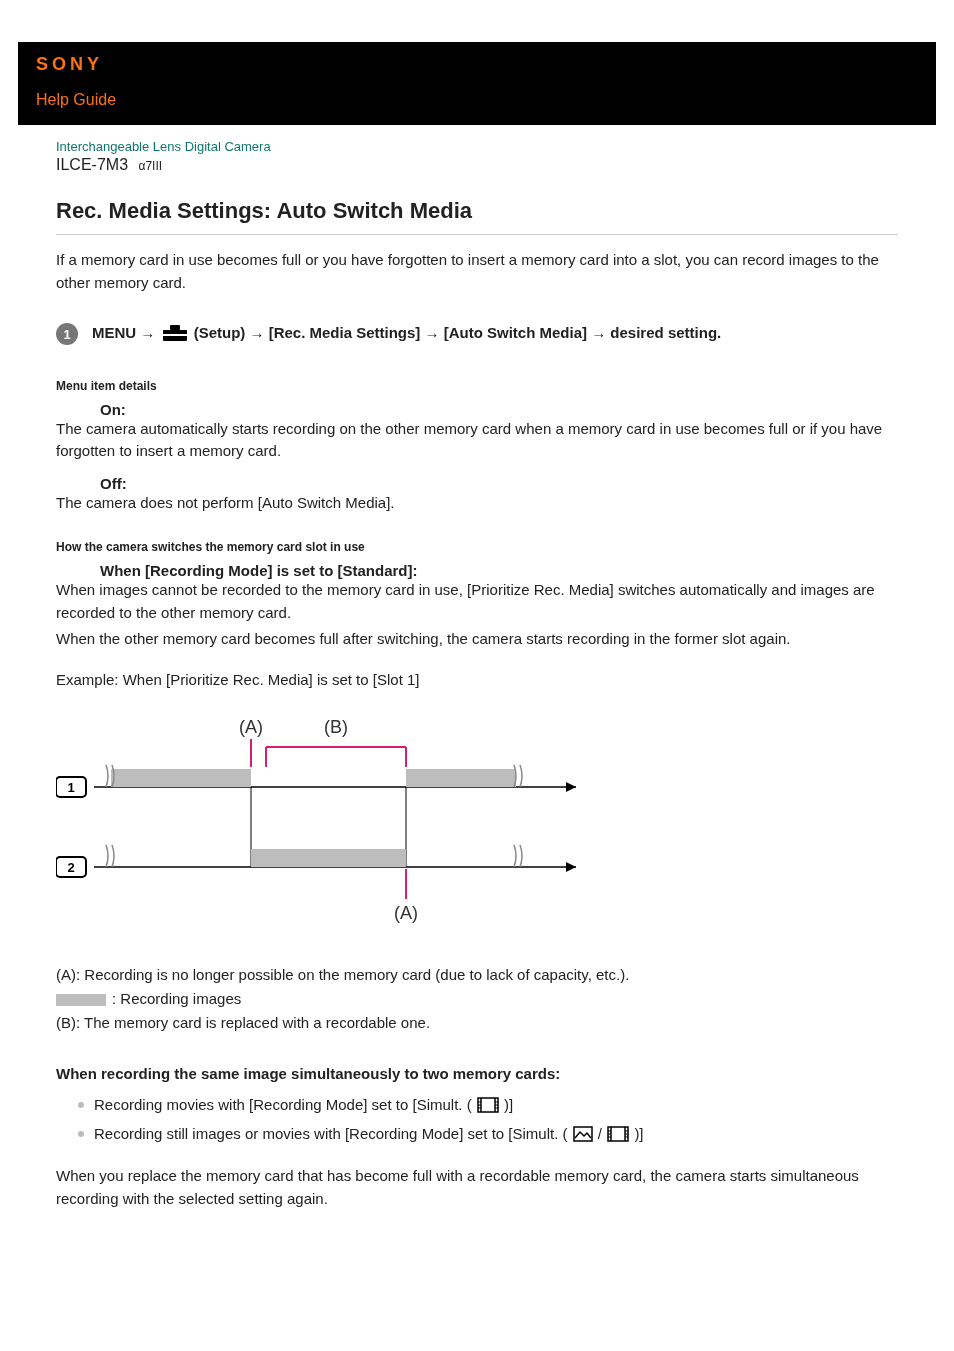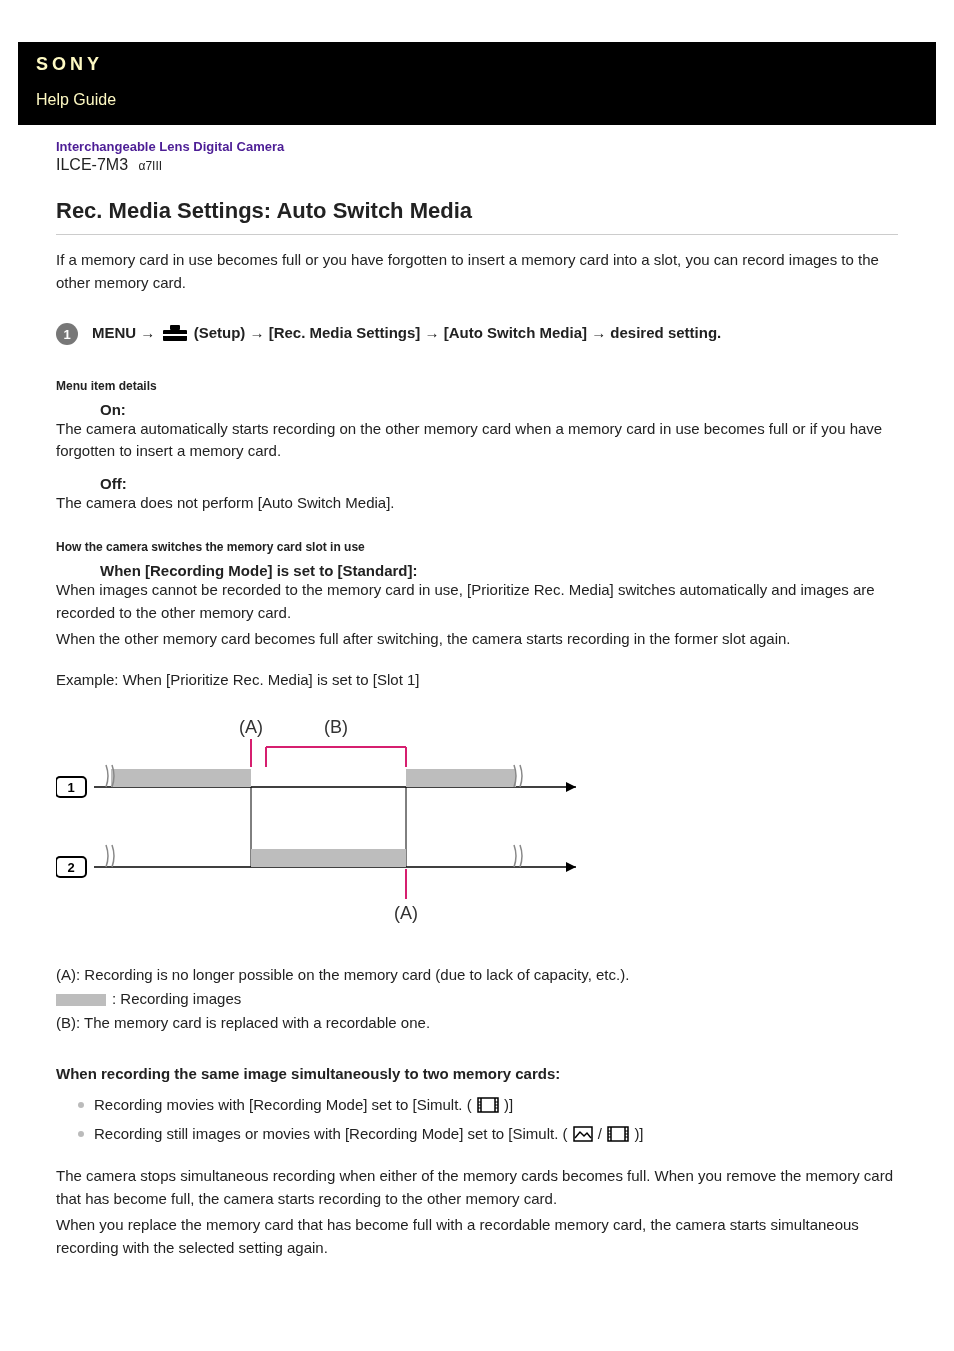--- a/index.html
+++ b/index.html
@@ -4,38 +4,38 @@
 <style>
   * { box-sizing: border-box; margin: 0; padding: 0; }
   body {
     font-family: Arial, Helvetica, sans-serif;
     color: #222;
     background: #fff;
     width: 954px;
   }
   .banner {
     background: #000;
-    color: #fef9c3;
+    color: #f97316;
     padding: 12px 18px 16px 18px;
     margin: 42px 18px 0 18px;
   }
   .brand {
     font-family: Arial, sans-serif;
     font-weight: bold;
     letter-spacing: 4px;
     font-size: 18px;
   }
   .guide {
     font-size: 16px;
     margin-top: 16px;
   }
   .meta {
     margin: 14px 22px 0 56px;
   }
-  .meta .product-type { font-size: 13px; color: #4c1d95; font-weight: bold; }
+  .meta .product-type { font-size: 13px; color: #0f766e; }
   .meta .model-line { margin-top: 2px; font-size: 16px; }
   .meta .model { font-size: 16px; }
   .meta .suffix { font-size: 12px; margin-left: 6px; }
   .content { margin: 24px 56px 40px 56px; }
   h1.page-title { font-size: 22px; font-weight: bold; margin-bottom: 10px; }
   .hr { border-top: 1px solid #ccc; margin: 6px 0 14px 0; }
   p.intro { font-size: 15px; line-height: 1.5; margin-bottom: 28px; }
 
   .step-row { display: flex; align-items: flex-start; gap: 14px; margin: 10px 0 30px 0; }
   .step-badge {
@@ -221,15 +221,14 @@
             <line x1="1" y1="11" x2="4" y2="11" stroke="#000"></line>
             <line x1="18" y1="5" x2="21" y2="5" stroke="#000"></line>
             <line x1="18" y1="8" x2="21" y2="8" stroke="#000"></line>
             <line x1="18" y1="11" x2="21" y2="11" stroke="#000"></line>
           </svg>
       </span>
       <span>)]</span>
     </li>
   </ul>
 
-  <p class="desc" style="margin-bottom:4px">The camera stops simultaneous recording when either of the memory cards becomes full. When you remove the memory card that has become full, the camera starts recording to the other memory card.</p>
   <p class="desc">When you replace the memory card that has become full with a recordable memory card, the camera starts simultaneous recording with the selected setting again.</p>
 </div>
 
 </body></html>

